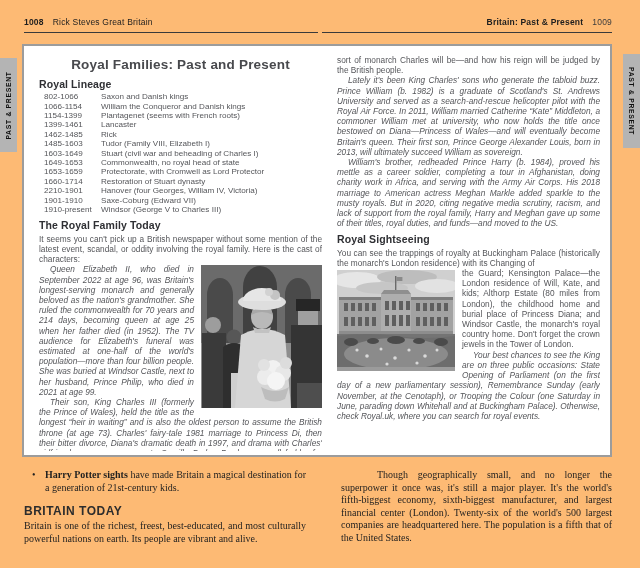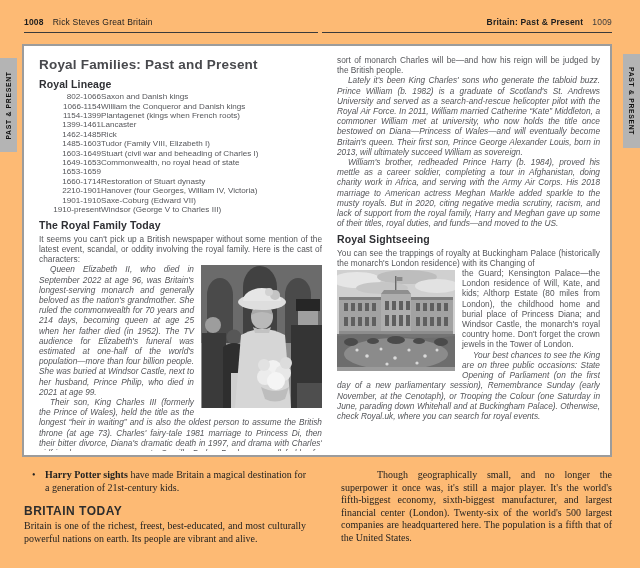--- a/index.html
+++ b/index.html
@@ -25,27 +25,27 @@
   .tab-right .tab-label { writing-mode:vertical-rl; }
 
   
   .royal-box { position:absolute; left:22px; top:44px; width:590px; height:413px;
     border:2px solid #9c9c9c; background:#fff; overflow:hidden; }
   .box-col { position:absolute; top:9px; bottom:4px; font-size:8.3px; line-height:10.2px;
     color:#55565a; text-align:justify; overflow:hidden; }
   .col-left  { left:15px;  width:283px; }
   .col-right { left:313px; width:263px; }
 
-  .box-title { text-align:left; font-size:13.5px; font-weight:bold; color:#48494d;
+  .box-title { text-align:center; font-size:13.5px; font-weight:bold; color:#48494d;
     letter-spacing:.2px; margin:2px 0 7px; line-height:15px; }
   .box-h { font-size:10.5px; font-weight:bold; color:#2f3034; margin:6px 0 3px; text-align:left; letter-spacing:.1px; }
   .col-left .box-h:first-of-type { margin-top:2px; }
 
   .lineage-row { display:flex; line-height:9.4px; font-size:8.1px; }
-  .lineage-years { width:62px; flex:none; padding-left:5px; text-align:right; }
+  .lineage-years { width:62px; flex:none; padding-left:5px; text-align:left; }
   .lineage-desc { flex:1; text-align:left; }
 
   .box-col p { margin:0; }
   .box-col p.indent { text-indent:11px;font-style:italic; }
   .box-col p.cont { text-indent:0; }
 
   .photo-right { float:right; width:121px; height:143px; margin:1px 0 4px 7px; }
   .photo-left  { float:left;  width:118px; height:101px; margin:2px 7px 2px 0; }
   .photo-right svg, .photo-left svg { display:block; width:100%; height:100%; }
 
@@ -89,21 +89,21 @@
           <div class="lineage-row">
             <span class="lineage-years">802-1066</span>
             <span class="lineage-desc">Saxon and Danish kings</span>
           </div>
           <div class="lineage-row">
             <span class="lineage-years">1066-1154</span>
             <span class="lineage-desc">William the Conqueror and Danish kings</span>
           </div>
           <div class="lineage-row">
             <span class="lineage-years">1154-1399</span>
-            <span class="lineage-desc">Plantagenet (kings when French roots)</span>
+            <span class="lineage-desc">Plantagenet (seems with French roots)</span>
           </div>
           <div class="lineage-row">
             <span class="lineage-years">1399-1461</span>
             <span class="lineage-desc">Lancaster</span>
           </div>
           <div class="lineage-row">
             <span class="lineage-years">1462-1485</span>
             <span class="lineage-desc">Rick</span>
           </div>
           <div class="lineage-row">
@@ -113,20 +113,21 @@
           <div class="lineage-row">
             <span class="lineage-years">1603-1649</span>
             <span class="lineage-desc">Stuart (civil war and beheading of Charles I)</span>
           </div>
           <div class="lineage-row">
             <span class="lineage-years">1649-1653</span>
             <span class="lineage-desc">Commonwealth, no royal head of state</span>
           </div>
           <div class="lineage-row">
             <span class="lineage-years">1653-1659</span>
+            <span class="lineage-desc">Protectorate, with Cromwell as Lord Protector</span>
           </div>
           <div class="lineage-row">
             <span class="lineage-years">1660-1714</span>
             <span class="lineage-desc">Restoration of Stuart dynasty</span>
           </div>
           <div class="lineage-row">
             <span class="lineage-years">2210-1901</span>
             <span class="lineage-desc">Hanover (four Georges, William IV, Victoria)</span>
           </div>
           <div class="lineage-row">

